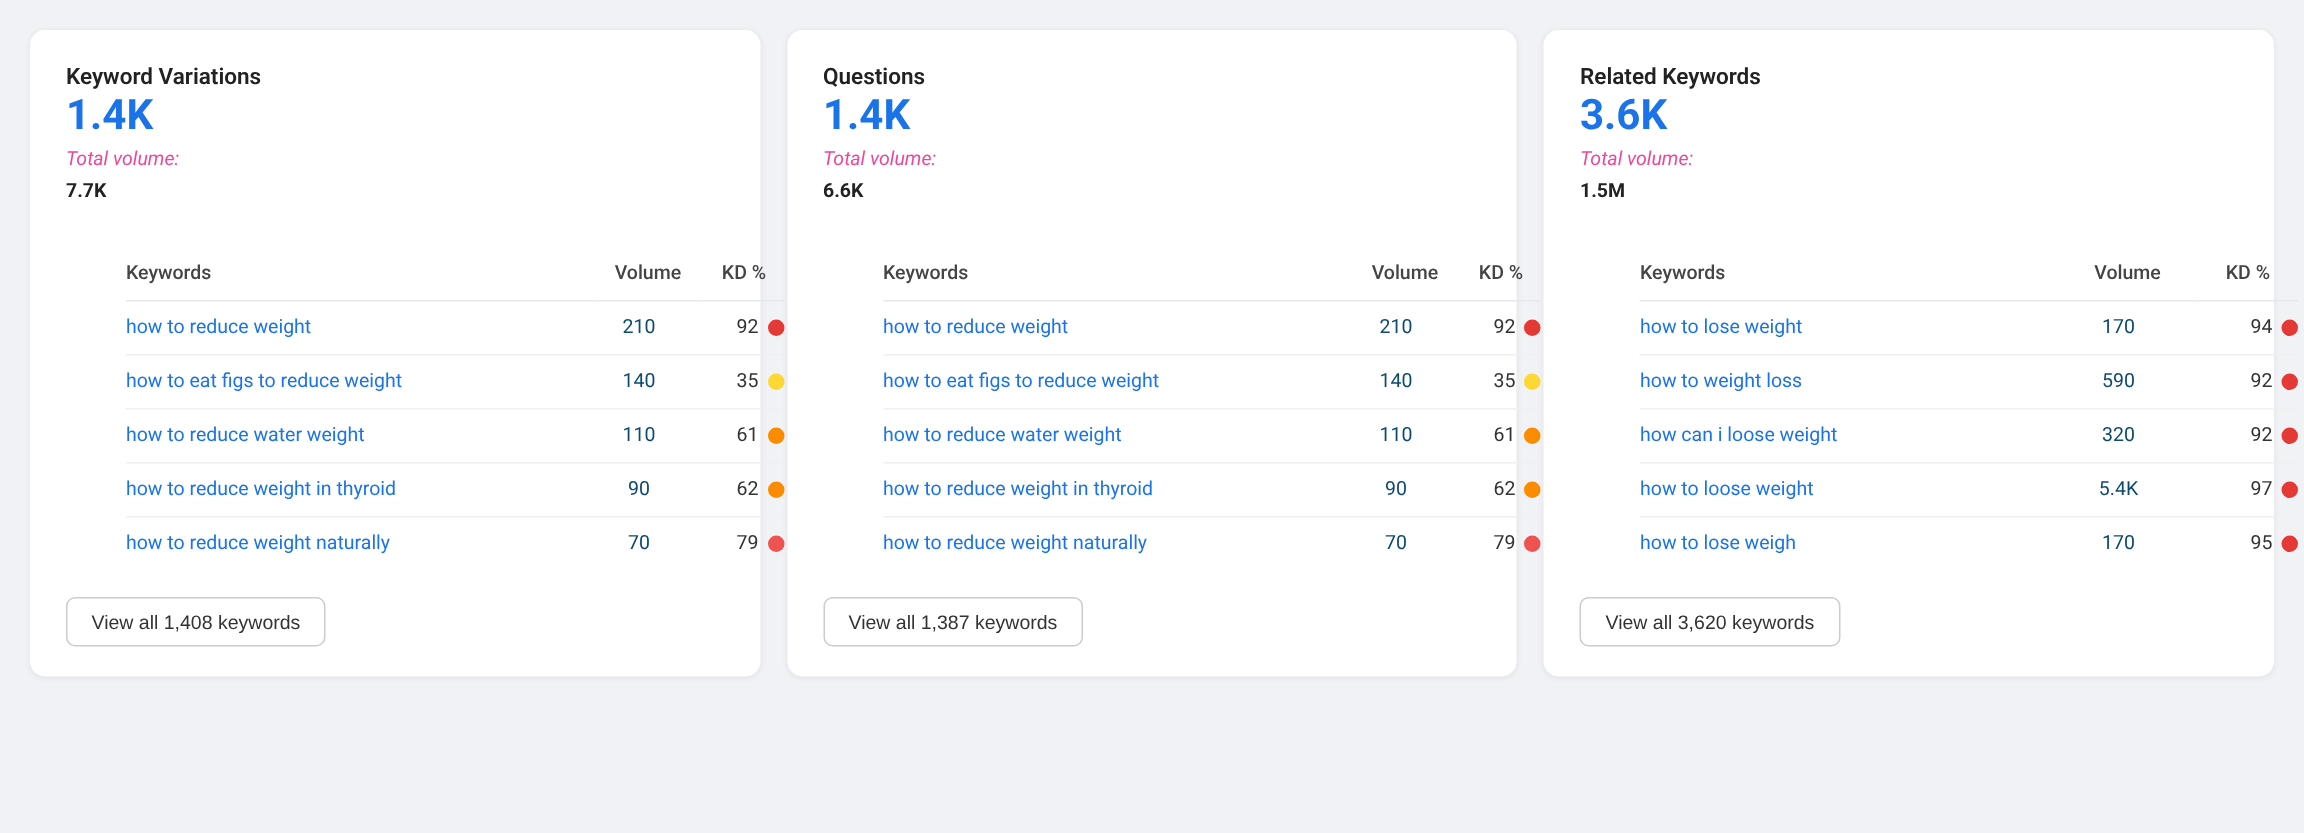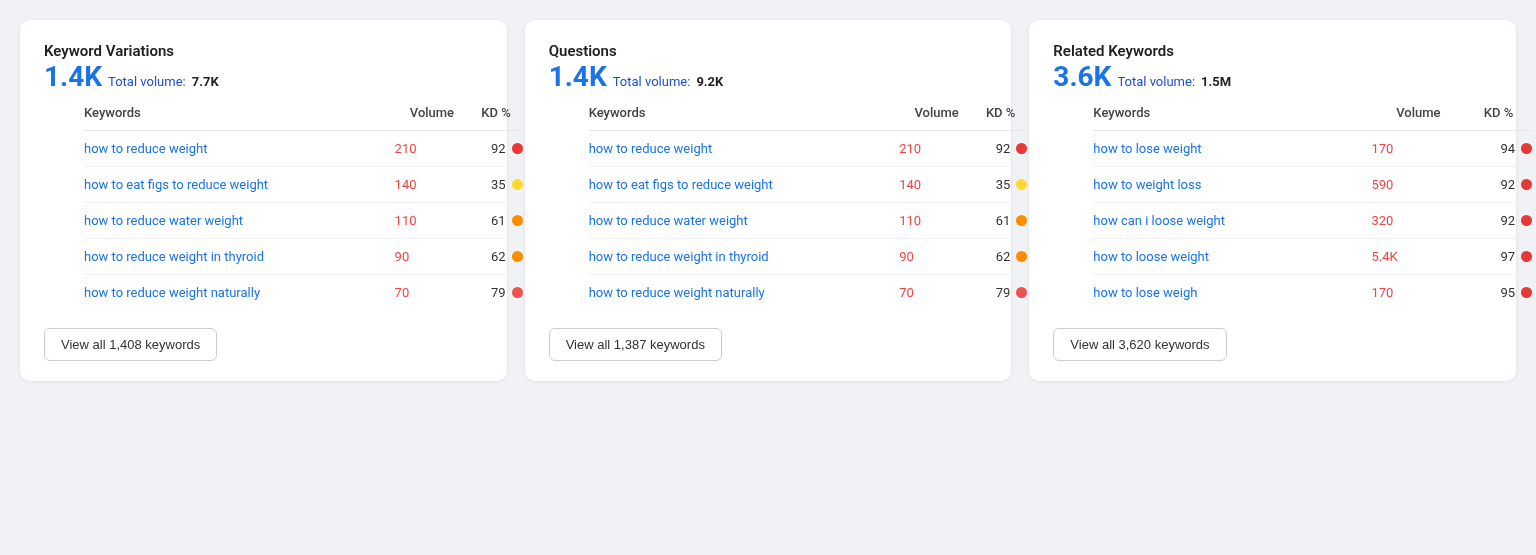--- a/index.html
+++ b/index.html
@@ -24,30 +24,32 @@
     .card-title {
       font-size: 15px;
       font-weight: 600;
       color: #222;
       margin-bottom: 0;
     }
     .card-summary {
       display: flex;
       align-items: baseline;
       gap: 6px;
-      margin-bottom: 6px;
+      margin-bottom: 34px;
+      flex-direction: column;
     }
     .card-count {
       font-size: 28px;
       font-weight: 700;
       color: #1a73e8;
     }
     .card-volume-label {
       font-size: 13px;
-      color: #1d4ed8;
+      color: #ec4899;
+      font-style: italic;
     }
     .card-volume-value {
       font-size: 13px;
       font-weight: 700;
       color: #222;
     }
     table {
       width: 100%;
       border-collapse: collapse;
       font-size: 13px;
@@ -72,22 +74,22 @@
     tbody td {
       padding: 10px 0;
       color: #333;
     }
     tbody td.keyword-cell a {
       color: #1a73e8;
       text-decoration: none;
       font-size: 13px;
     }
     tbody td.volume-cell {
-      text-align: left;
-      color: #ef4444;
+      text-align: center;
+      color: #0c4a6e;
       font-size: 13px;
       padding-right: 12px;
     }
     tbody td.kd-cell {
       text-align: right;
       white-space: nowrap;
       font-size: 13px;
     }
     .kd-wrapper {
       display: inline-flex;
@@ -174,21 +176,21 @@
             <td class="kd-cell"><span class="kd-wrapper">
                 <span>79</span>
                 <span class="dot dot-light-red"></span>
               </span></td>
           </tr>
         </tbody>
       </table><button class="view-all-btn">View all 1,408 keywords</button></div>
     <div class="card"><div class="card-title">Questions</div><div class="card-summary">
         <span class="card-count">1.4K</span>
         <span class="card-volume-label">Total volume:</span>
-        <span class="card-volume-value">9.2K</span>
+        <span class="card-volume-value">6.6K</span>
       </div><table>
         <thead>
           <tr>
             <th>Keywords</th>
             <th class="right">Volume</th>
             <th class="right">KD %</th>
           </tr>
         </thead>
         <tbody>
           <tr>

